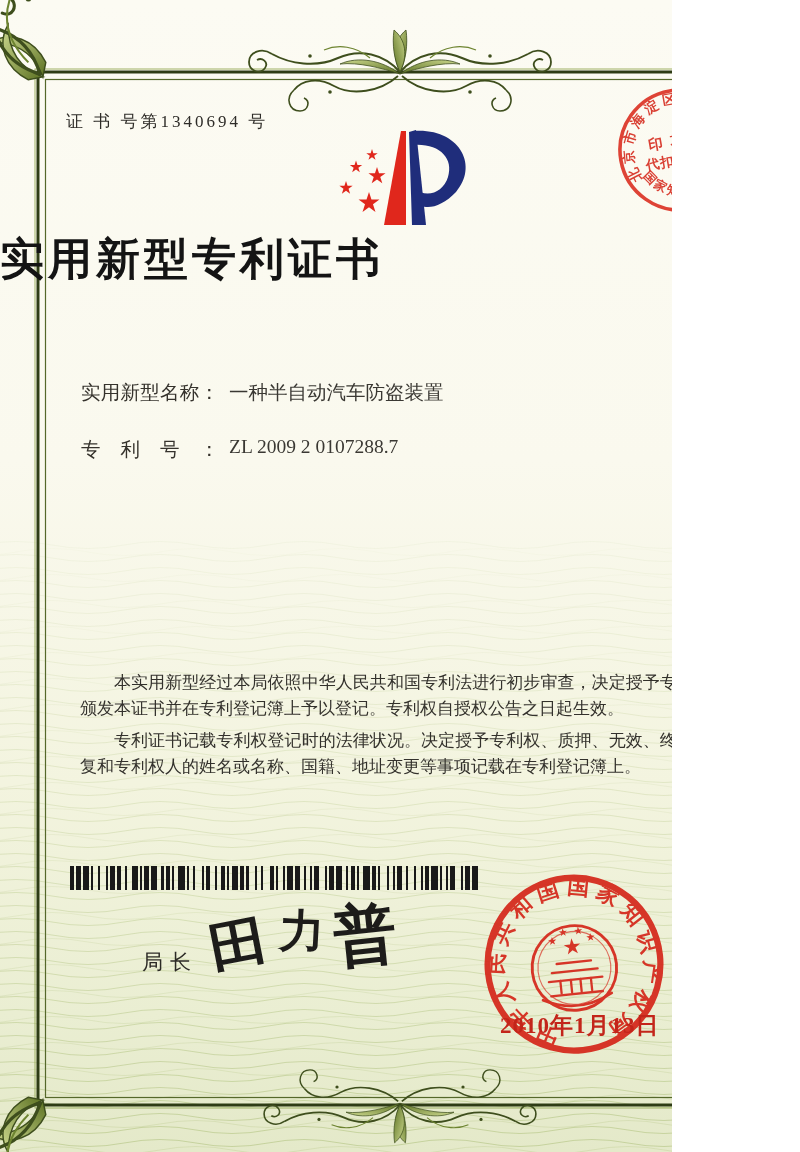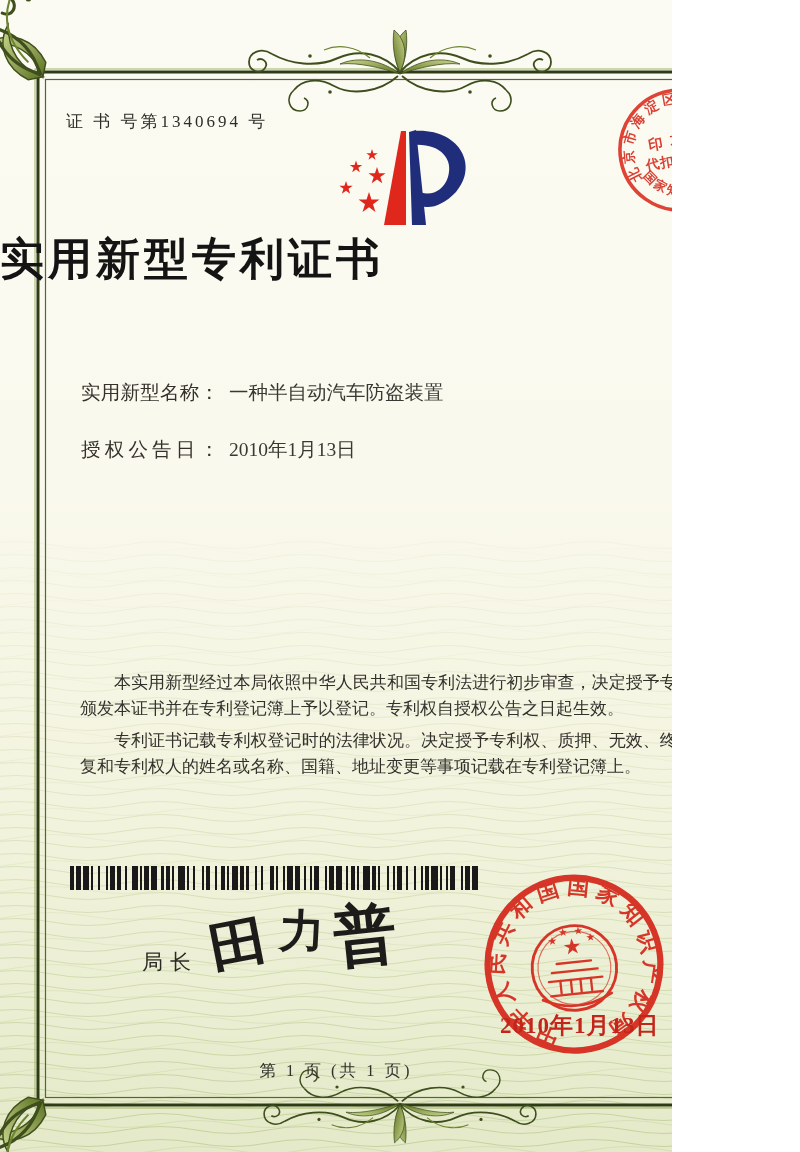--- a/index.html
+++ b/index.html
@@ -205,21 +205,21 @@
       </text>
       <text x="72" y="69" text-anchor="middle" font-size="14.5" font-weight="700" letter-spacing="2">印 花 税</text>
       <text x="72" y="88" text-anchor="middle" font-size="13.5" font-weight="700" letter-spacing="1">代扣专用章</text>
     </g>
   </svg>
 
   <div class="abs title">实用新型专利证书</div>
 
   <div class="abs fields">
       <div class="field-row"><span class="flabel">实用新型名称：</span><span class="fvalue">一种半自动汽车防盗装置</span></div>
-      <div class="field-row"><span class="flabel">授权公告日：</span><span class="fvalue">2010年1月13日</span></div>
+      <div class="field-row"><span class="flabel">专利号：</span><span class="fvalue">ZL 2009 2 0107288.7</span></div>
     </div>
 
   <div class="abs body-text">
       <p>本实用新型经过本局依照中华人民共和国专利法进行初步审查，决定授予专利权，颁发本证书并在专利登记簿上予以登记。专利权自授权公告之日起生效。</p>
       <p>专利证书记载专利权登记时的法律状况。决定授予专利权、质押、无效、终止、恢复和专利权人的姓名或名称、国籍、地址变更等事项记载在专利登记簿上。</p>
     </div>
 
   <div class="abs barcode"><i class="b" style="width: 4.25px;"></i><i style="width: 2.125px;"></i><i class="b" style="width: 4.25px;"></i><i style="width: 2.125px;"></i><i class="b" style="width: 6.375px;"></i><i style="width: 2.125px;"></i><i class="b" style="width: 2.125px;"></i><i style="width: 4.25px;"></i><i class="b" style="width: 2.125px;"></i><i style="width: 6.375px;"></i><i class="b" style="width: 2.125px;"></i><i style="width: 2.125px;"></i><i class="b" style="width: 4.25px;"></i><i style="width: 2.125px;"></i><i class="b" style="width: 4.25px;"></i><i style="width: 4.25px;"></i><i class="b" style="width: 2.125px;"></i><i style="width: 4.25px;"></i><i class="b" style="width: 6.375px;"></i><i style="width: 2.125px;"></i><i class="b" style="width: 2.125px;"></i><i style="width: 2.125px;"></i><i class="b" style="width: 4.25px;"></i><i style="width: 2.125px;"></i><i class="b" style="width: 6.375px;"></i><i style="width: 4.25px;"></i><i class="b" style="width: 2.125px;"></i><i style="width: 2.125px;"></i><i class="b" style="width: 4.25px;"></i><i style="width: 2.125px;"></i><i class="b" style="width: 2.125px;"></i><i style="width: 4.25px;"></i><i class="b" style="width: 6.375px;"></i><i style="width: 2.125px;"></i><i class="b" style="width: 2.125px;"></i><i style="width: 4.25px;"></i><i class="b" style="width: 2.125px;"></i><i style="width: 6.375px;"></i><i class="b" style="width: 2.125px;"></i><i style="width: 2.125px;"></i><i class="b" style="width: 4.25px;"></i><i style="width: 4.25px;"></i><i class="b" style="width: 2.125px;"></i><i style="width: 4.25px;"></i><i class="b" style="width: 4.25px;"></i><i style="width: 2.125px;"></i><i class="b" style="width: 2.125px;"></i><i style="width: 2.125px;"></i><i class="b" style="width: 6.375px;"></i><i style="width: 2.125px;"></i><i class="b" style="width: 4.25px;"></i><i style="width: 2.125px;"></i><i class="b" style="width: 2.125px;"></i><i style="width: 6.375px;"></i><i class="b" style="width: 2.125px;"></i><i style="width: 4.25px;"></i><i class="b" style="width: 2.125px;"></i><i style="width: 6.375px;"></i><i class="b" style="width: 4.25px;"></i><i style="width: 2.125px;"></i><i class="b" style="width: 2.125px;"></i><i style="width: 4.25px;"></i><i class="b" style="width: 2.125px;"></i><i style="width: 2.125px;"></i><i class="b" style="width: 6.375px;"></i><i style="width: 2.125px;"></i><i class="b" style="width: 4.25px;"></i><i style="width: 4.25px;"></i><i class="b" style="width: 2.125px;"></i><i style="width: 4.25px;"></i><i class="b" style="width: 2.125px;"></i><i style="width: 2.125px;"></i><i class="b" style="width: 4.25px;"></i><i style="width: 6.375px;"></i><i class="b" style="width: 2.125px;"></i><i style="width: 2.125px;"></i><i class="b" style="width: 4.25px;"></i><i style="width: 2.125px;"></i><i class="b" style="width: 6.375px;"></i><i style="width: 4.25px;"></i><i class="b" style="width: 2.125px;"></i><i style="width: 2.125px;"></i><i class="b" style="width: 4.25px;"></i><i style="width: 2.125px;"></i><i class="b" style="width: 2.125px;"></i><i style="width: 4.25px;"></i><i class="b" style="width: 6.375px;"></i><i style="width: 2.125px;"></i><i class="b" style="width: 4.25px;"></i><i style="width: 2.125px;"></i><i class="b" style="width: 2.125px;"></i><i style="width: 6.375px;"></i><i class="b" style="width: 2.125px;"></i><i style="width: 4.25px;"></i><i class="b" style="width: 2.125px;"></i><i style="width: 2.125px;"></i><i class="b" style="width: 4.25px;"></i><i style="width: 4.25px;"></i><i class="b" style="width: 2.125px;"></i><i style="width: 6.375px;"></i><i class="b" style="width: 2.125px;"></i><i style="width: 4.25px;"></i><i class="b" style="width: 2.125px;"></i><i style="width: 2.125px;"></i><i class="b" style="width: 4.25px;"></i><i style="width: 2.125px;"></i><i class="b" style="width: 6.375px;"></i><i style="width: 2.125px;"></i><i class="b" style="width: 2.125px;"></i><i style="width: 4.25px;"></i><i class="b" style="width: 2.125px;"></i><i style="width: 2.125px;"></i><i class="b" style="width: 4.25px;"></i><i style="width: 6.375px;"></i><i class="b" style="width: 2.125px;"></i><i style="width: 2.125px;"></i><i class="b" style="width: 4.25px;"></i><i style="width: 2.125px;"></i><i class="b" style="width: 6.375px;"></i></div>
 
   <div class="abs sig-title">局长</div>
@@ -249,14 +249,13 @@
           <path d="M84,88 v13 M95,88 v13 M105,88 v13 M116,88 v13"></path>
           <path d="M73,103 h54"></path>
           <path d="M64,106 q36,19 72,0" stroke-width="2.8"></path>
         </g>
       </g>
     </g>
   </svg>
 
   <div class="abs issue-date">2010年1月13日</div>
 
-  <div class="abs footer">第 1 页 (共 1 页)</div>
 </div>
 
 </body></html>

